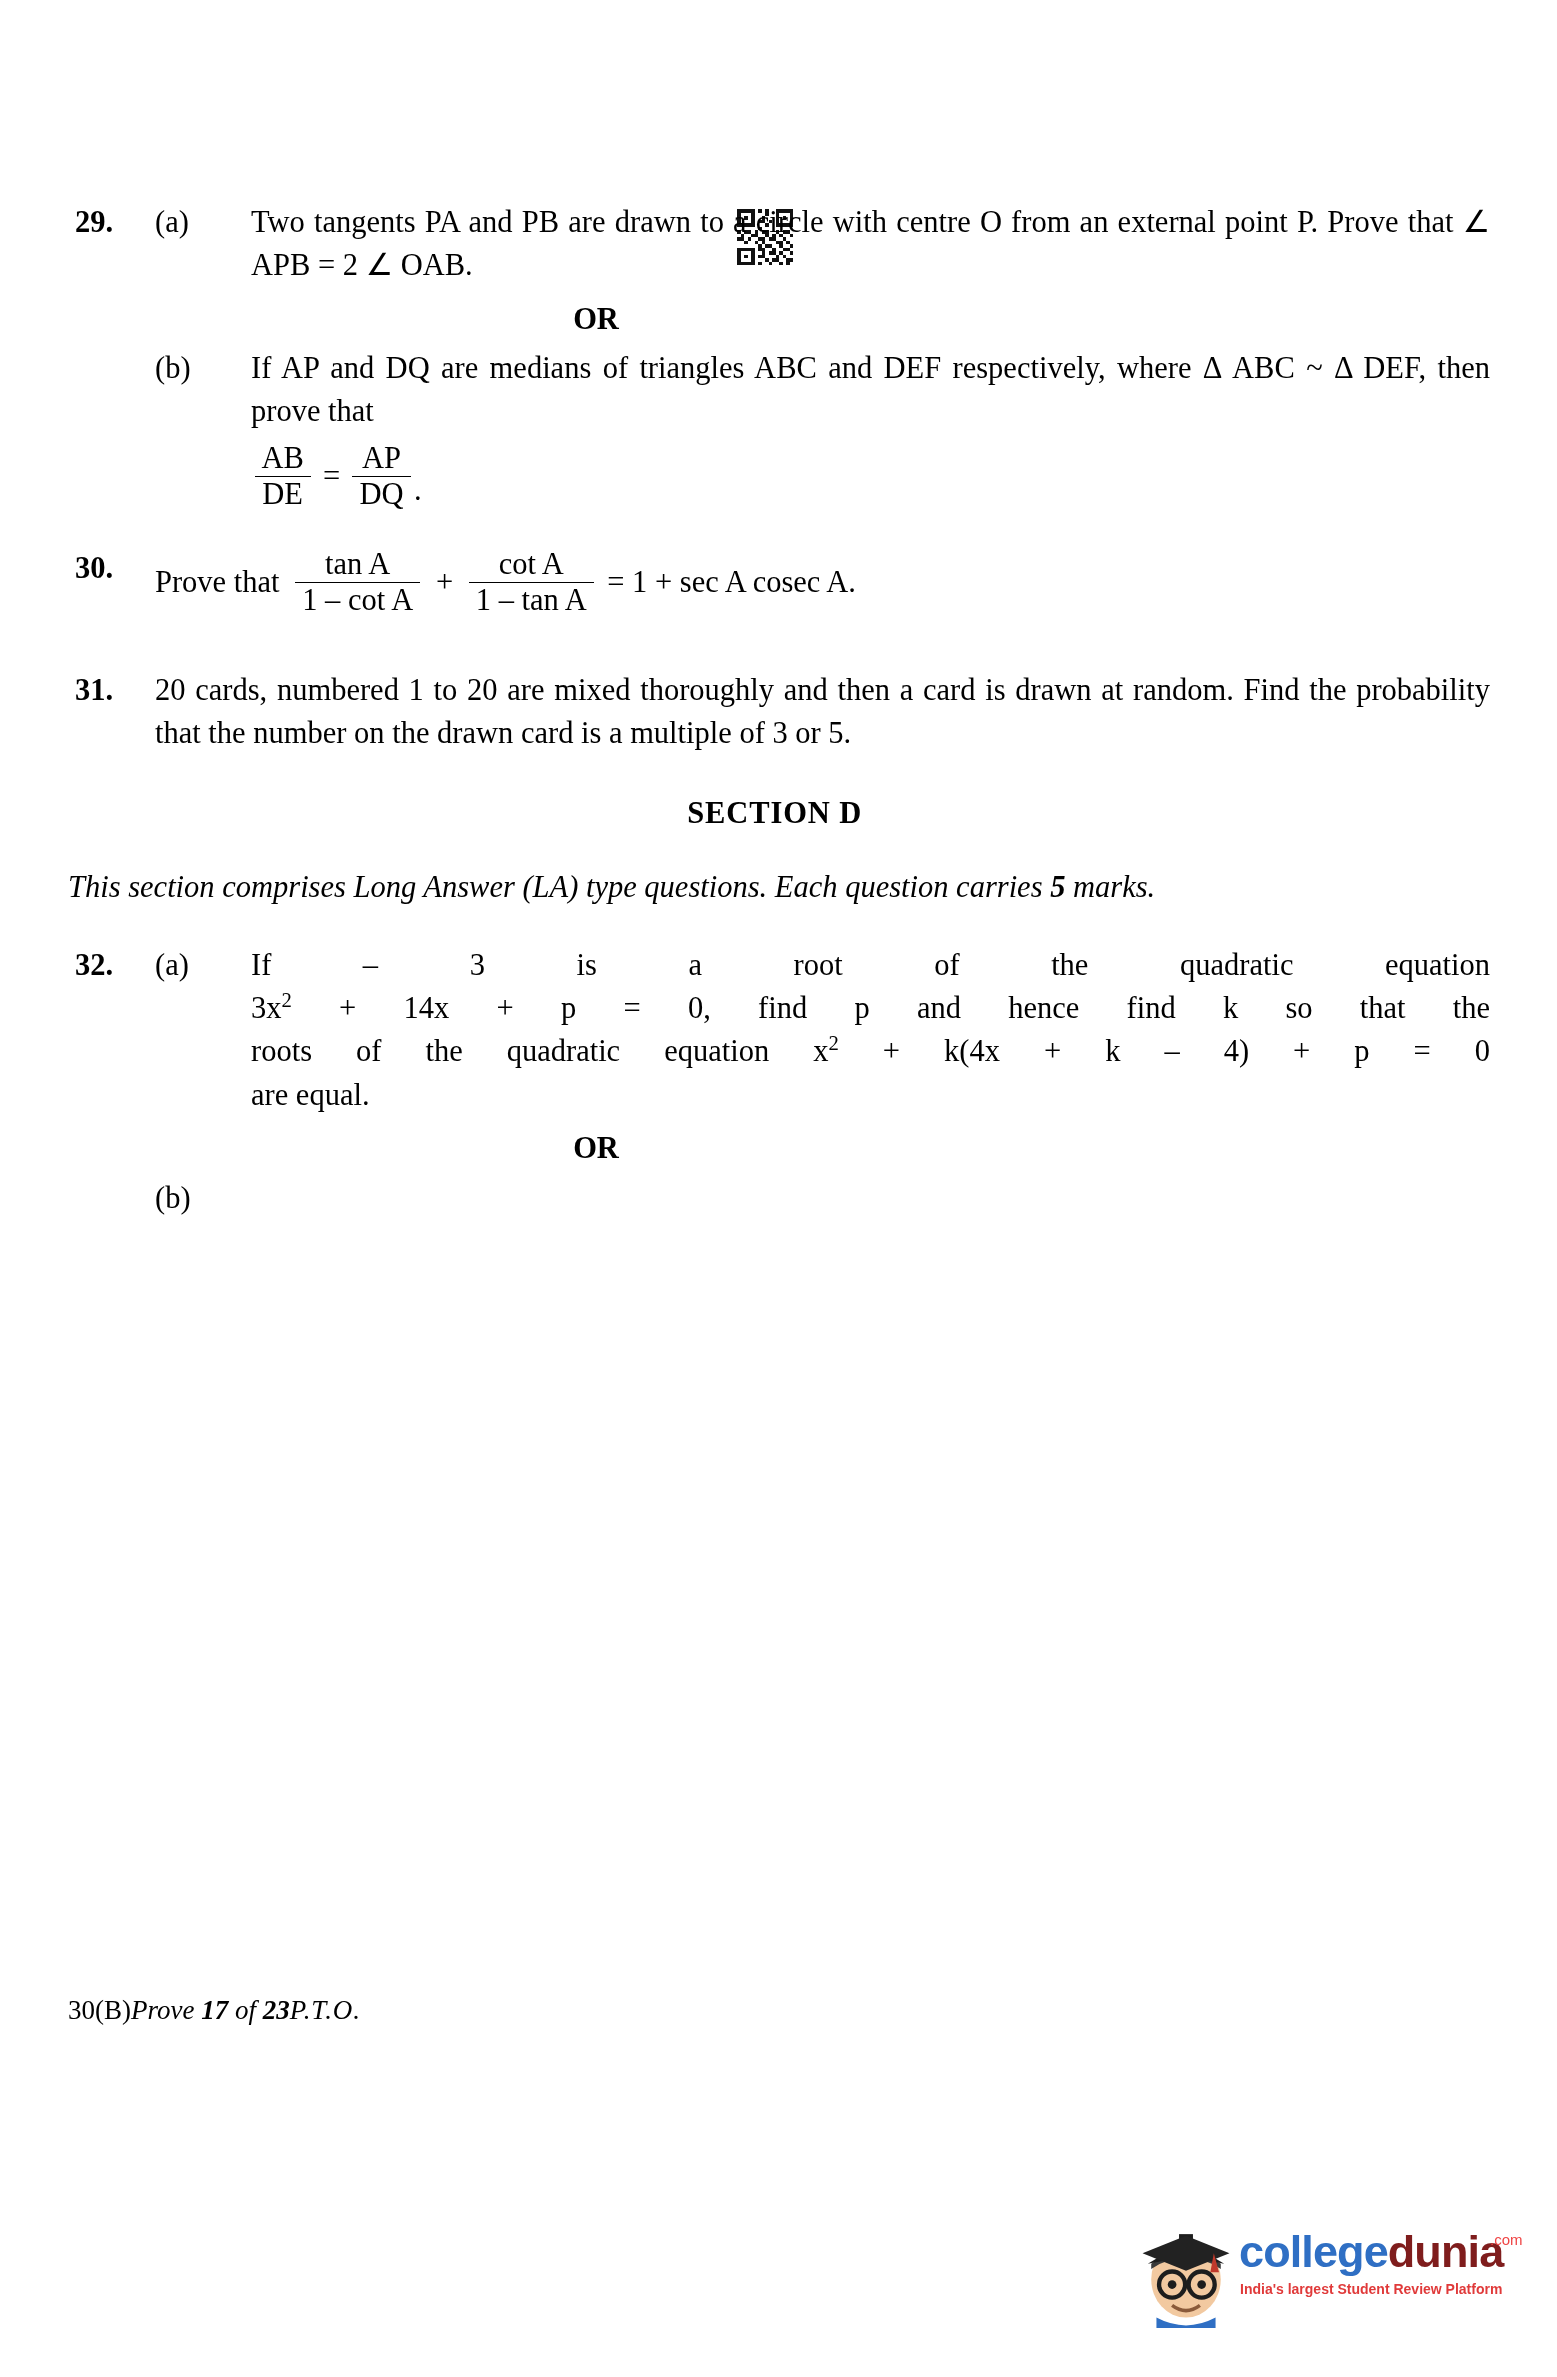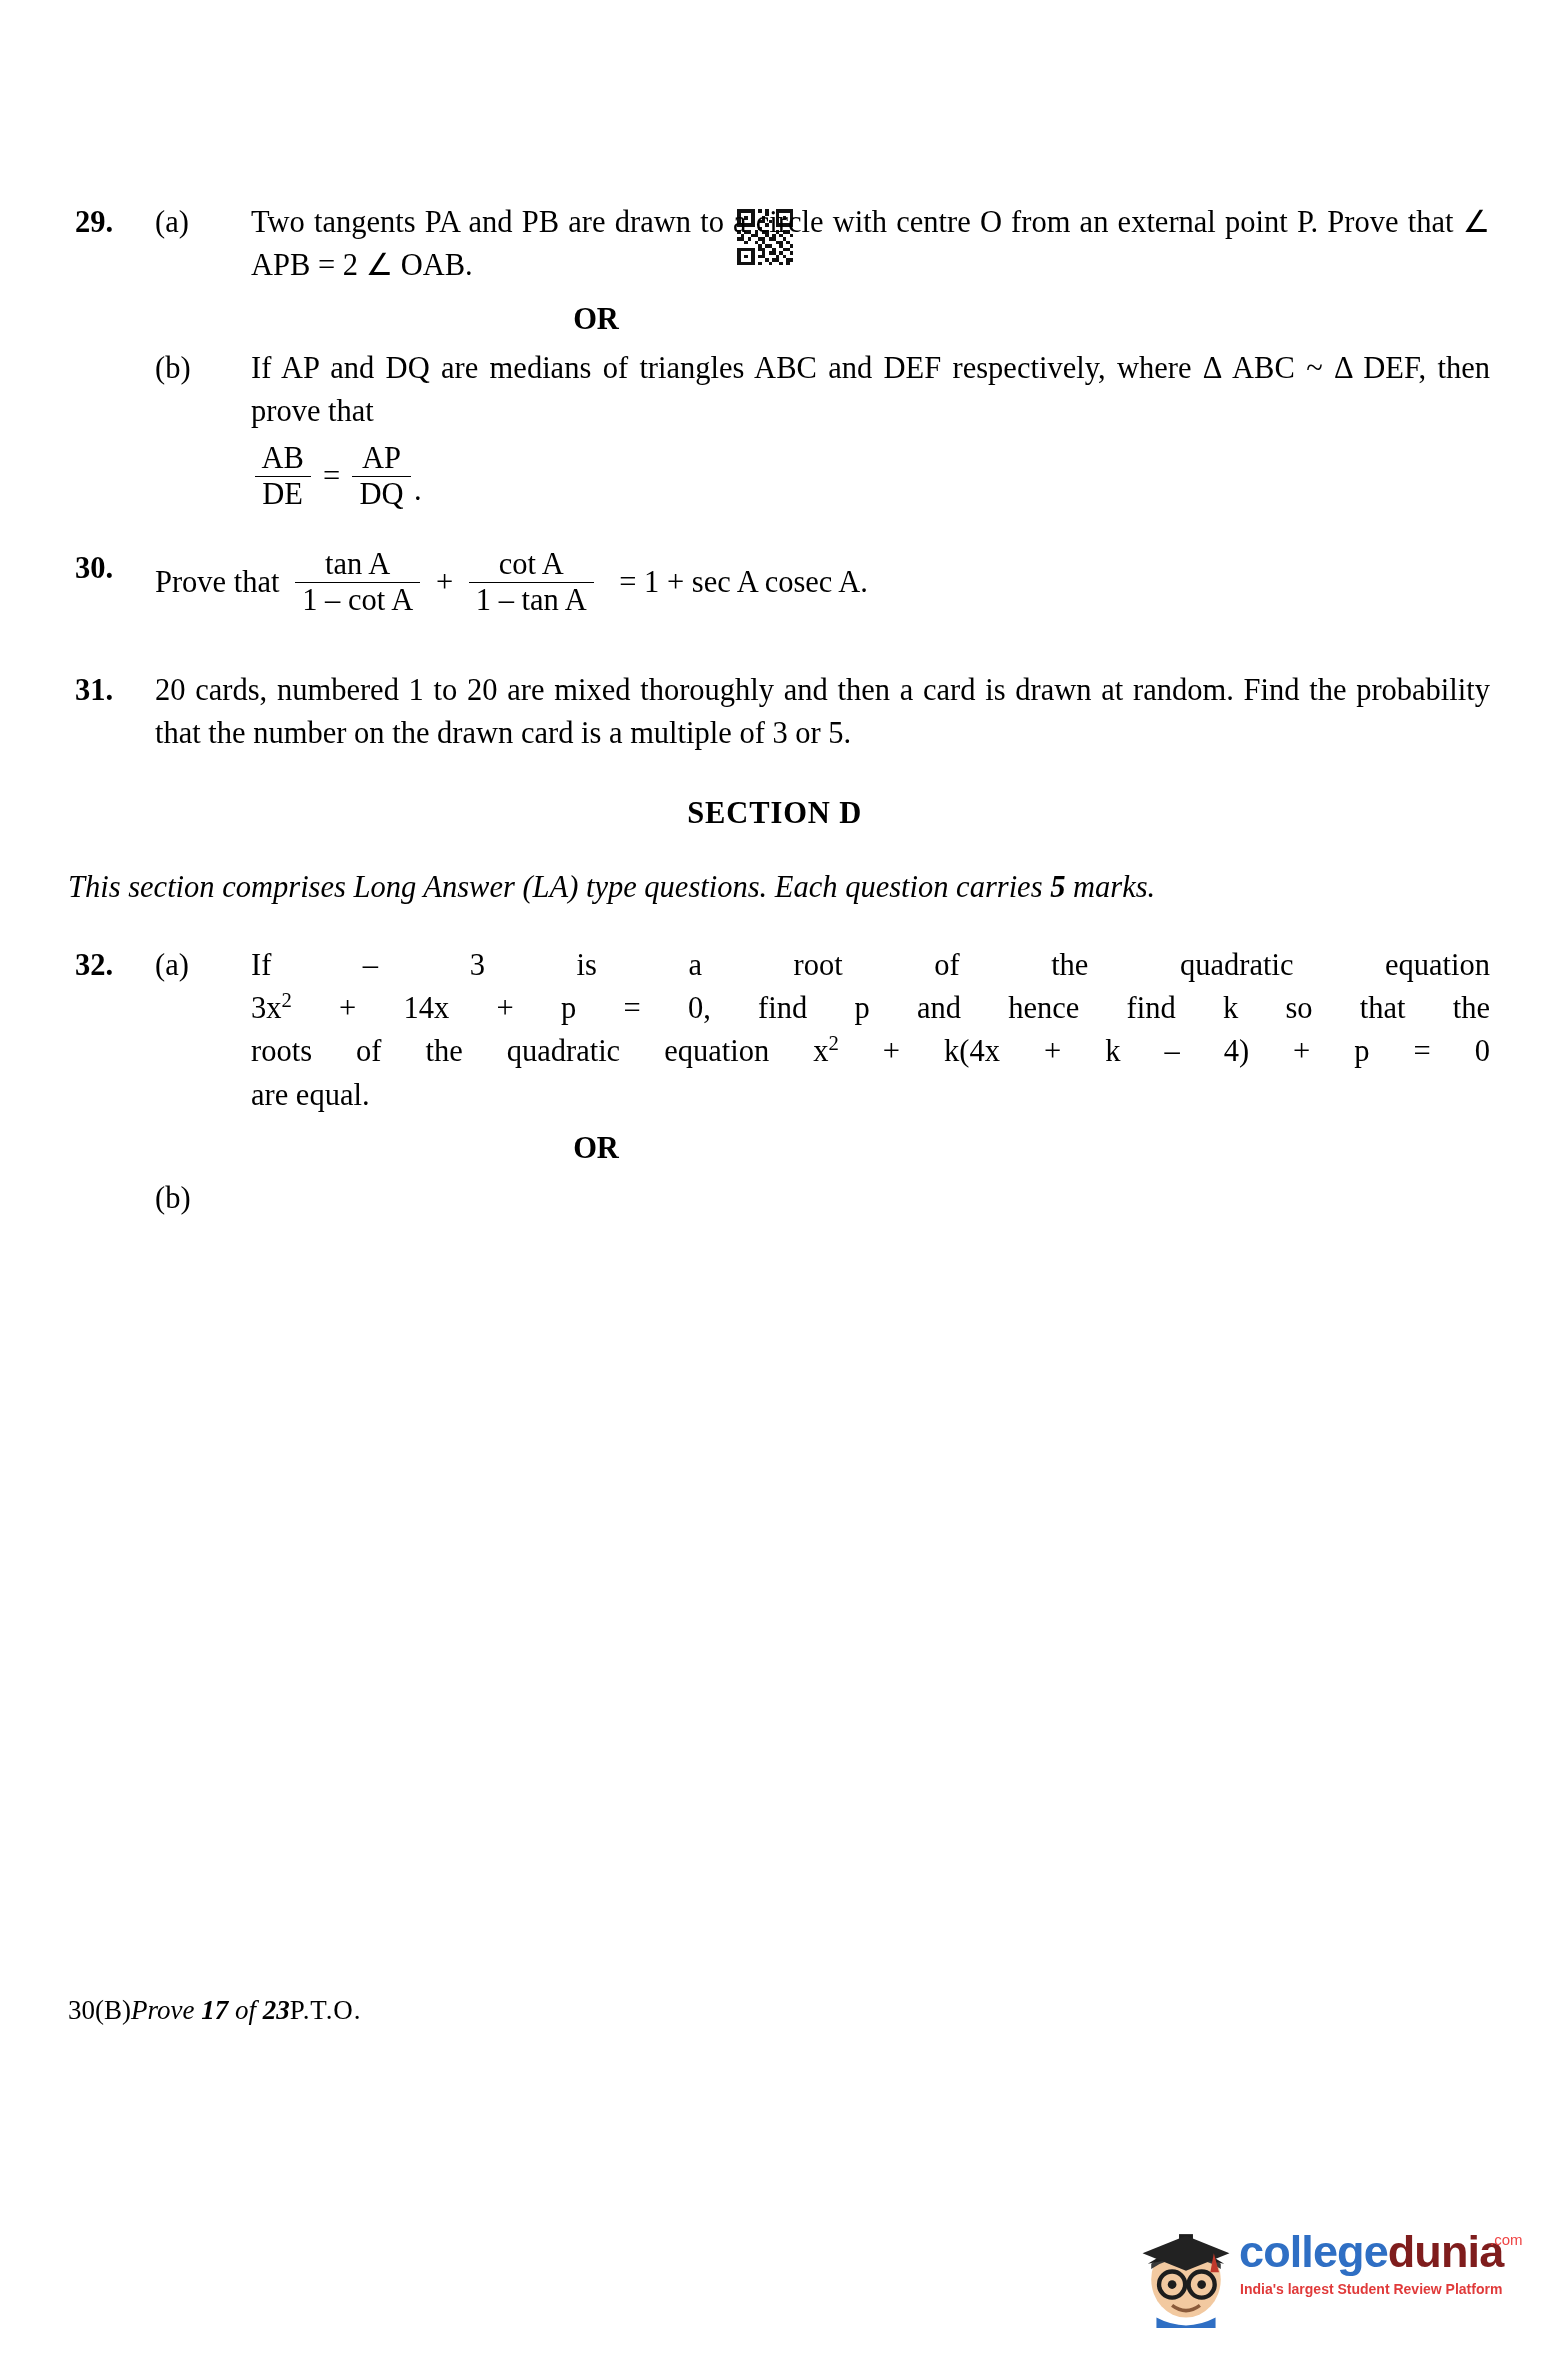--- a/index.html
+++ b/index.html
@@ -133,21 +133,21 @@
     top: 1995px;
     width: 1422px;
     display: flex;
     align-items: baseline;
     justify-content: flex-start;
     font-size: 27px;
   }
   .footer .left { font-family: "Liberation Serif", serif; }
   .footer .center-txt { font-style: italic; }
   .footer .center-txt b { font-weight: bold; font-style: italic; }
-  .footer .right { letter-spacing: 0.9px; }
+  .footer .right { font-style: italic; letter-spacing: 0.9px; }
 
   
   .cd {
     position: absolute;
     left: 1134px;
     top: 2215px;
     width: 375px;
     height: 131px;
   }
   .cd-text {
@@ -302,21 +302,21 @@
           <span style="margin-right:12.2px;">Prove that</span>
           <span class="frac">
             <span class="num">tan A</span>
             <span class="den">1 – cot A</span>
           </span>
           <span style="margin:0 12.2px;">+</span>
           <span class="frac">
             <span class="num">cot A</span>
             <span class="den">1 – tan A</span>
           </span>
-          <span style="margin-left:22px;">= 1 + sec A cosec A.</span>
+          <span style="margin-left:10px;">= 1 + sec A cosec A.</span>
         </span>
       </div>
     </div>
 
     <div class="spacer-lg"></div>
 
     <div class="qrow">
       <div class="qnum">31.</div>
       <div class="qbody justified">20 cards, numbered 1 to 20 are mixed thoroughly and then a card is drawn at random. Find the probability that the number on the drawn card is a multiple of 3 or 5.</div>
     </div>

